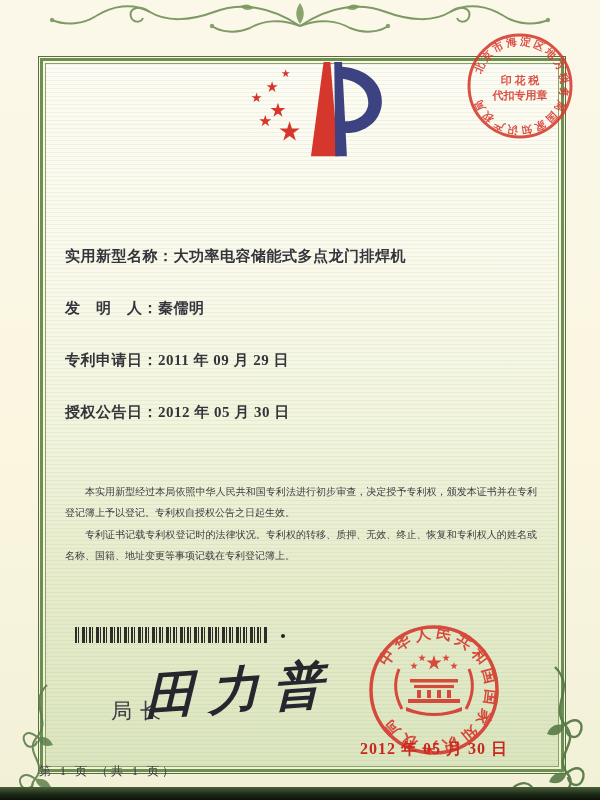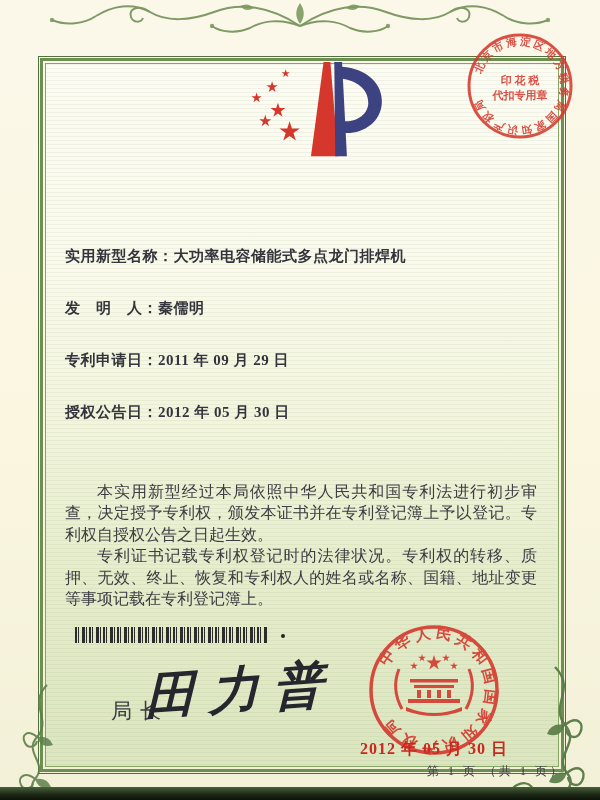--- a/index.html
+++ b/index.html
@@ -21,34 +21,34 @@
       repeating-linear-gradient(180deg, rgba(124,162,96,0.10) 0 1px, rgba(255,255,255,0) 1px 4px),
       linear-gradient(180deg,#fdfcf4 0%,#faf9ec 30%,#f2f4dd 52%,#e7eccd 72%,#dbe5bf 100%);}
   
   .cert-no{position:absolute;left:26px;top:30px;font-size:15px;letter-spacing:3px;color:#3a3a40;}
   .logo{position:absolute;left:188px;top:2px;}
   .tax-seal{position:absolute;left:424px;top:-28px;}
   .title{position:absolute;left:0;top:98px;width:100%;text-align:center;
     font-size:36px;font-weight:700;letter-spacing:10px;padding-left:10px;box-sizing:border-box;color:#2b2b31;}
   .fields{position:absolute;left:26px;right:24px;top:182px;}
   .field{height:44px;font-size:15px;color:#34343c;font-weight:600;letter-spacing:0.5px;margin-top:8px;}
-  .paras{position:absolute;left:26px;right:28px;top:424px;font-size:16px;line-height:21.4px;
+  .paras{position:absolute;left:26px;right:28px;top:424px;font-size:10px;line-height:21.4px;
     color:#3c3c42;text-align:justify;}
   .paras p{margin:0;text-indent:2em;}
   .barcode{position:absolute;left:36px;top:570px;width:192px;height:16px;opacity:.88;
     background:repeating-linear-gradient(90deg,#141414 0 2px,transparent 2px 3px,#141414 3px 4px,
       transparent 4px 7px,#141414 7px 10px,transparent 10px 11px,#141414 11px 12px,transparent 12px 14px);}
   .barcode-dot{position:absolute;left:242px;top:577px;width:4px;height:4px;background:#222;border-radius:50%;}
   .sig-label{position:absolute;left:72px;top:640px;font-size:21px;letter-spacing:8px;color:#3a3a40;}
   .sig-name{position:absolute;left:106px;top:600px;font-size:50px;color:#26262e;
     font-style:italic;font-weight:600;letter-spacing:14px;transform:rotate(-4deg) skewX(-4deg);}
   .sipo-seal{position:absolute;left:322px;top:560px;}
   .seal-date{position:absolute;left:300px;top:682px;width:190px;text-align:center;
     color:#c8281d;font-size:16px;font-weight:700;letter-spacing:1px;}
-  .footer{position:absolute;left:0;top:706px;width:100%;text-align:right;
+  .footer{position:absolute;left:0;top:706px;width:100%;text-align:left;
     font-size:12px;letter-spacing:3px;color:#3c3c42;}
   .flourish{position:absolute;}
   .flourish.right{transform:scaleX(-1);}
 </style>
 </head>
 <body>
 
 <div class="page">
 
   <svg class="top-band" viewBox="0 0 600 34">

